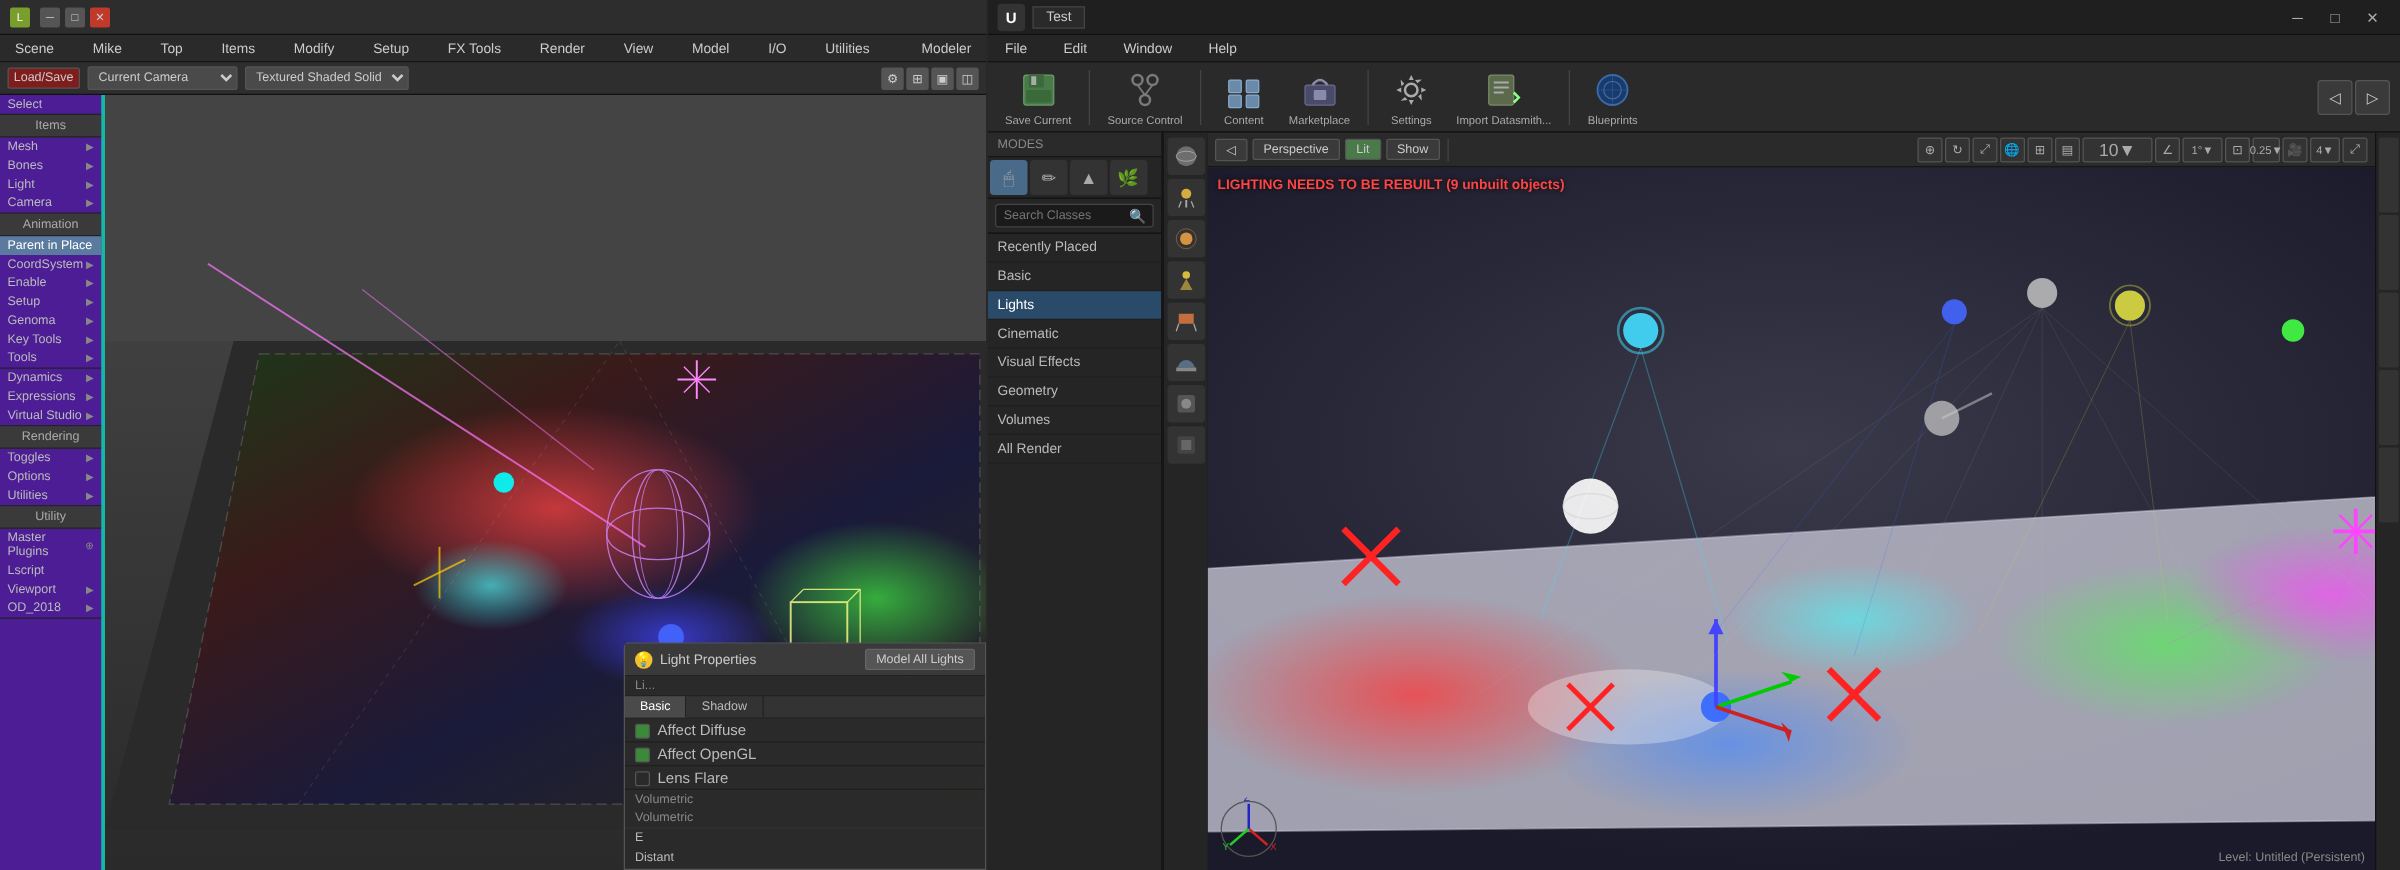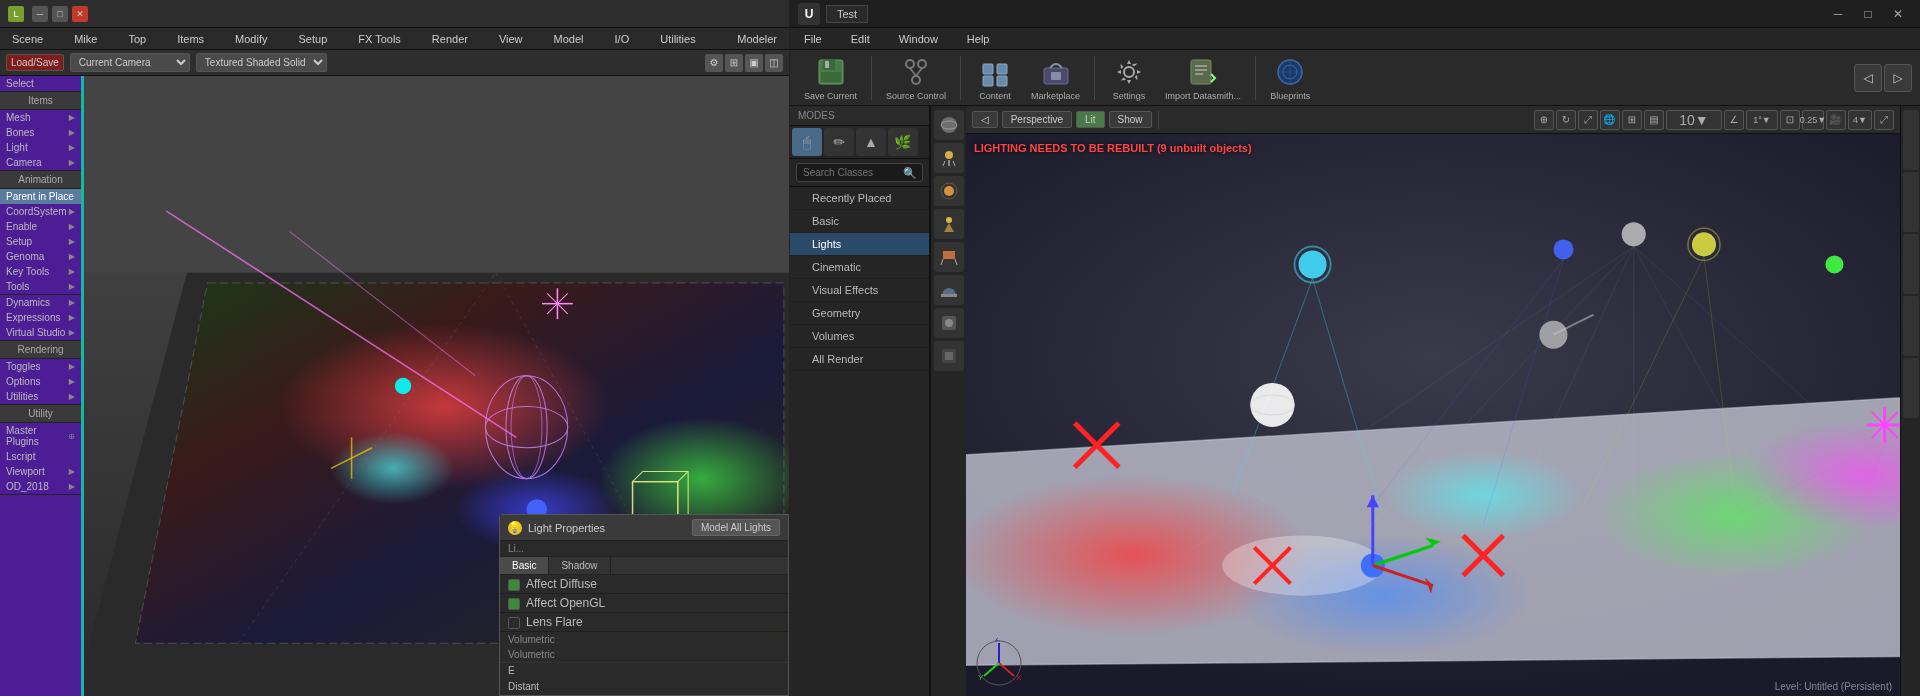--- a/index.html
+++ b/index.html
@@ -416,21 +416,21 @@
       transform: translateY(-50%);
       color: #666; font-size: 11px;
     }
 
     
     .ue-classes-list {
       flex: 1;
       overflow-y: auto;
     }
     .ue-class-item {
-      padding: 5px 22px;
+      padding: 5px 8px;
       font-size: 11px;
       color: #bbb;
       cursor: pointer;
       border-bottom: 1px solid #1f1f1f;
     }
     .ue-class-item.active { background: #2a4a6a; color: #fff; }
 
     
     .ue-icons-col {
       width: 36px;

